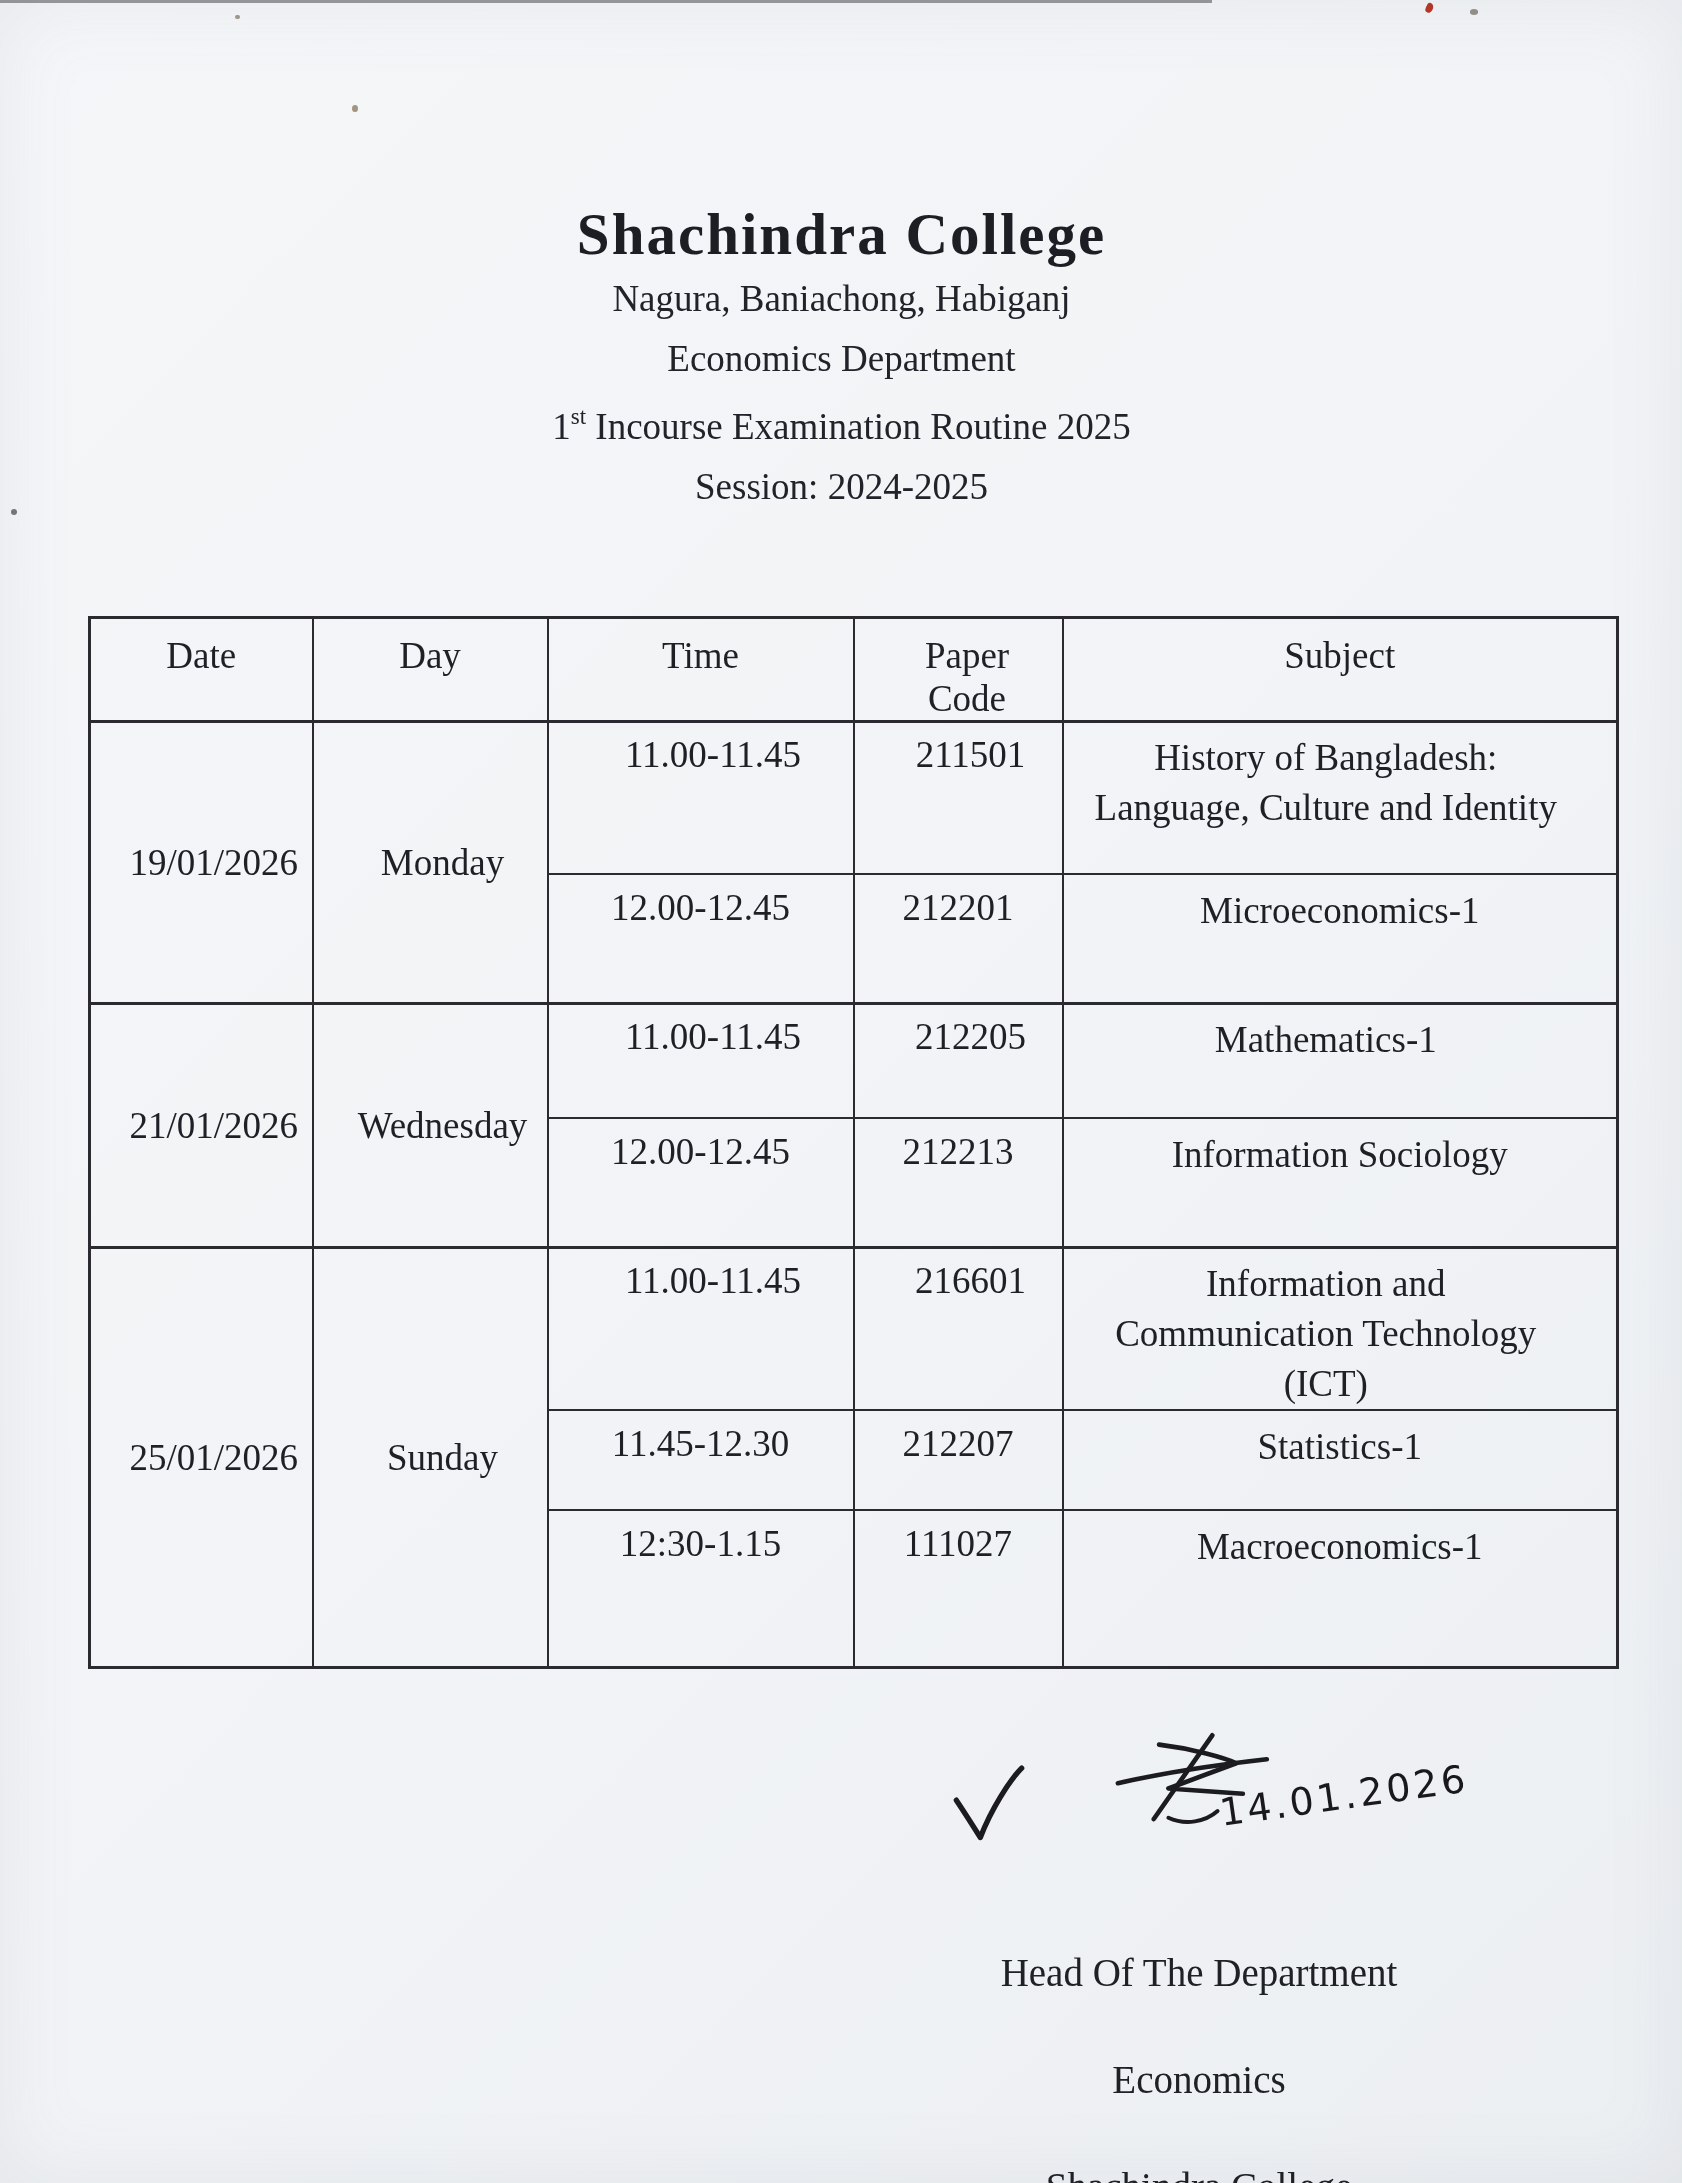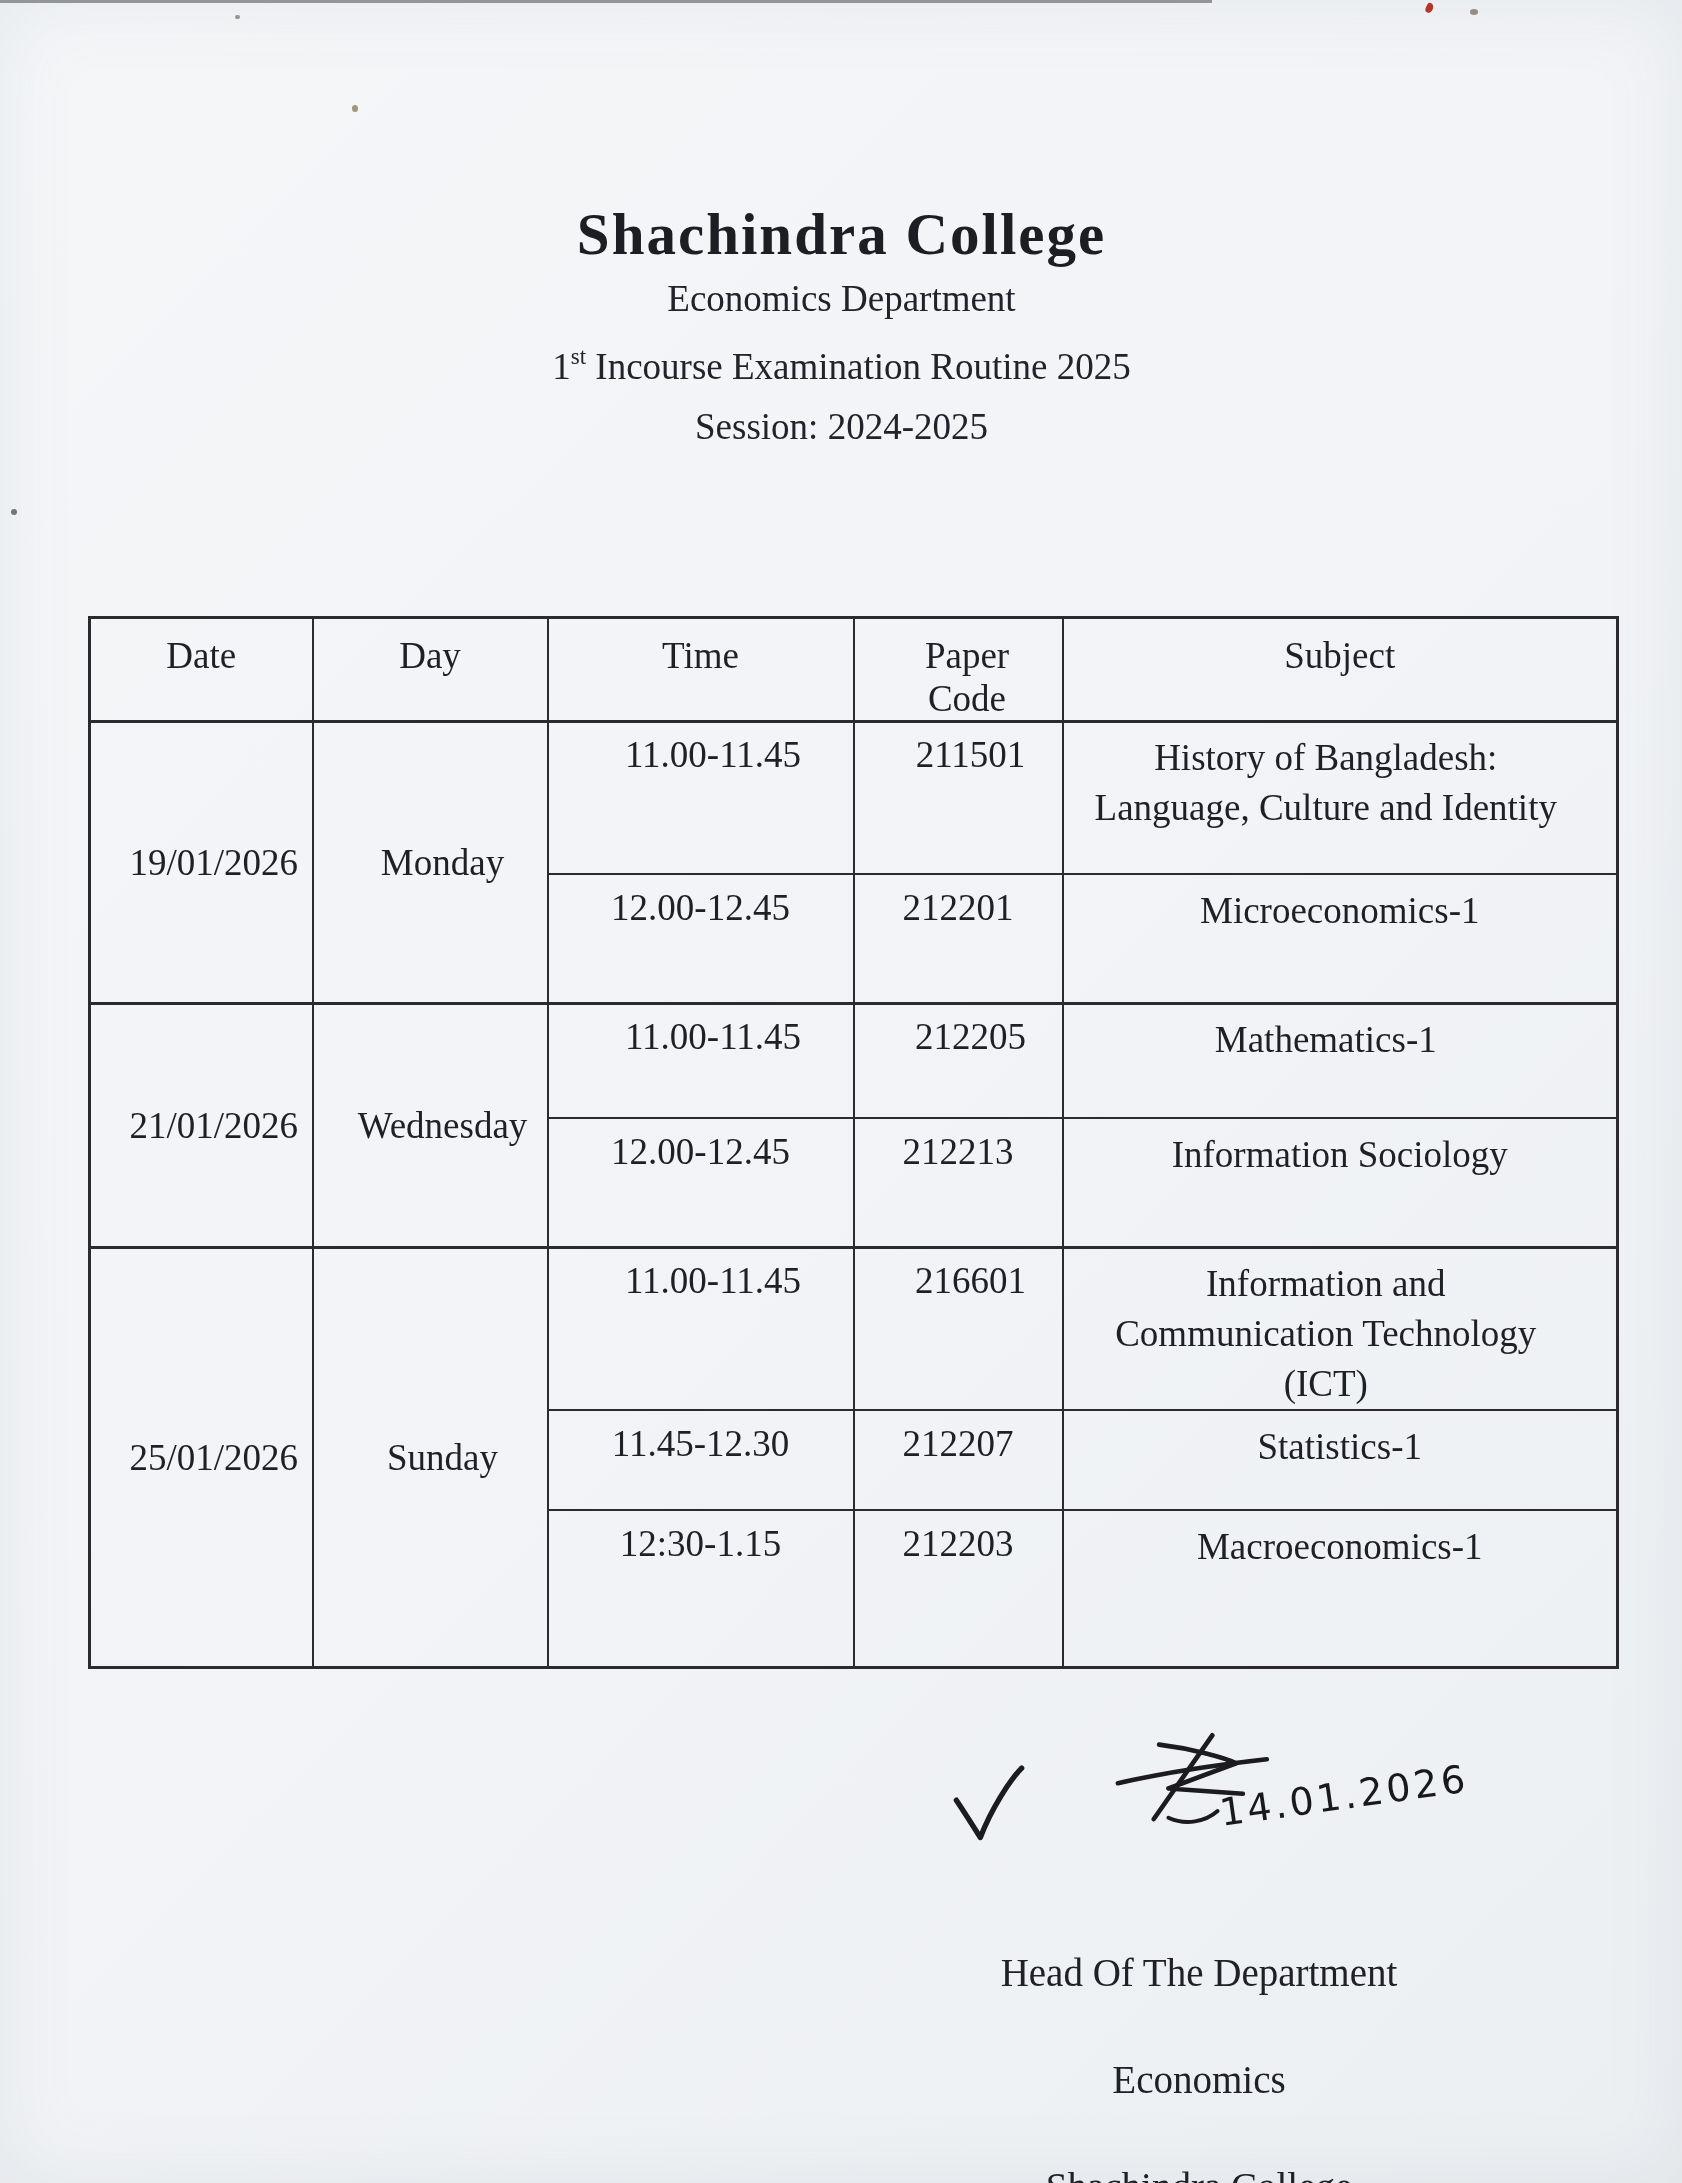--- a/index.html
+++ b/index.html
@@ -88,20 +88,21 @@
 
   <div class="edge-strip"></div>
   <div class="speck red" style="left:1426px;top:2.7px;"></div>
   <div class="speck s1"></div>
   <div class="speck s2"></div>
   <div class="speck s3"></div>
   <div class="speck s4"></div>
 
   <header class="doc-header">
     <div class="doc-title">Shachindra College</div>
+    <div class="doc-sub">Nagura, Baniachong, Habiganj</div>
     <div class="doc-sub">Economics Department</div>
     <div class="doc-sub"><span>1</span><sup>st</sup><span> Incourse Examination Routine 2025</span></div>
     <div class="doc-sub">Session: 2024-2025</div>
   </header>
 
   <table class="routine">
     <colgroup>
       <col style="width:223px">
         <col style="width:235px">
         <col style="width:306px">
@@ -149,21 +150,21 @@
         <td class="c-code">216601</td>
         <td class="c-subj">Information and Communication Technology (ICT)</td>
       </tr>
       <tr class="rh6">
         <td class="c-time">11.45-12.30</td>
         <td class="c-code">212207</td>
         <td class="c-subj">Statistics-1</td>
       </tr>
       <tr class="rh7">
         <td class="c-time">12:30-1.15</td>
-        <td class="c-code">212203</td>
+        <td class="c-code">111027</td>
         <td class="c-subj">Macroeconomics-1</td>
       </tr>
     </tbody>
   </table>
 
   <svg class="sig-check" viewBox="0 0 114 124">
     <path d="M8,54 C20,72 34,94 44,110 C60,68 88,24 106,6" stroke-width="8"></path>
   </svg>
   <svg class="sig-scribble" viewBox="0 0 246 152">
     <path d="M152,8 L64,134" stroke-width="7"></path>

